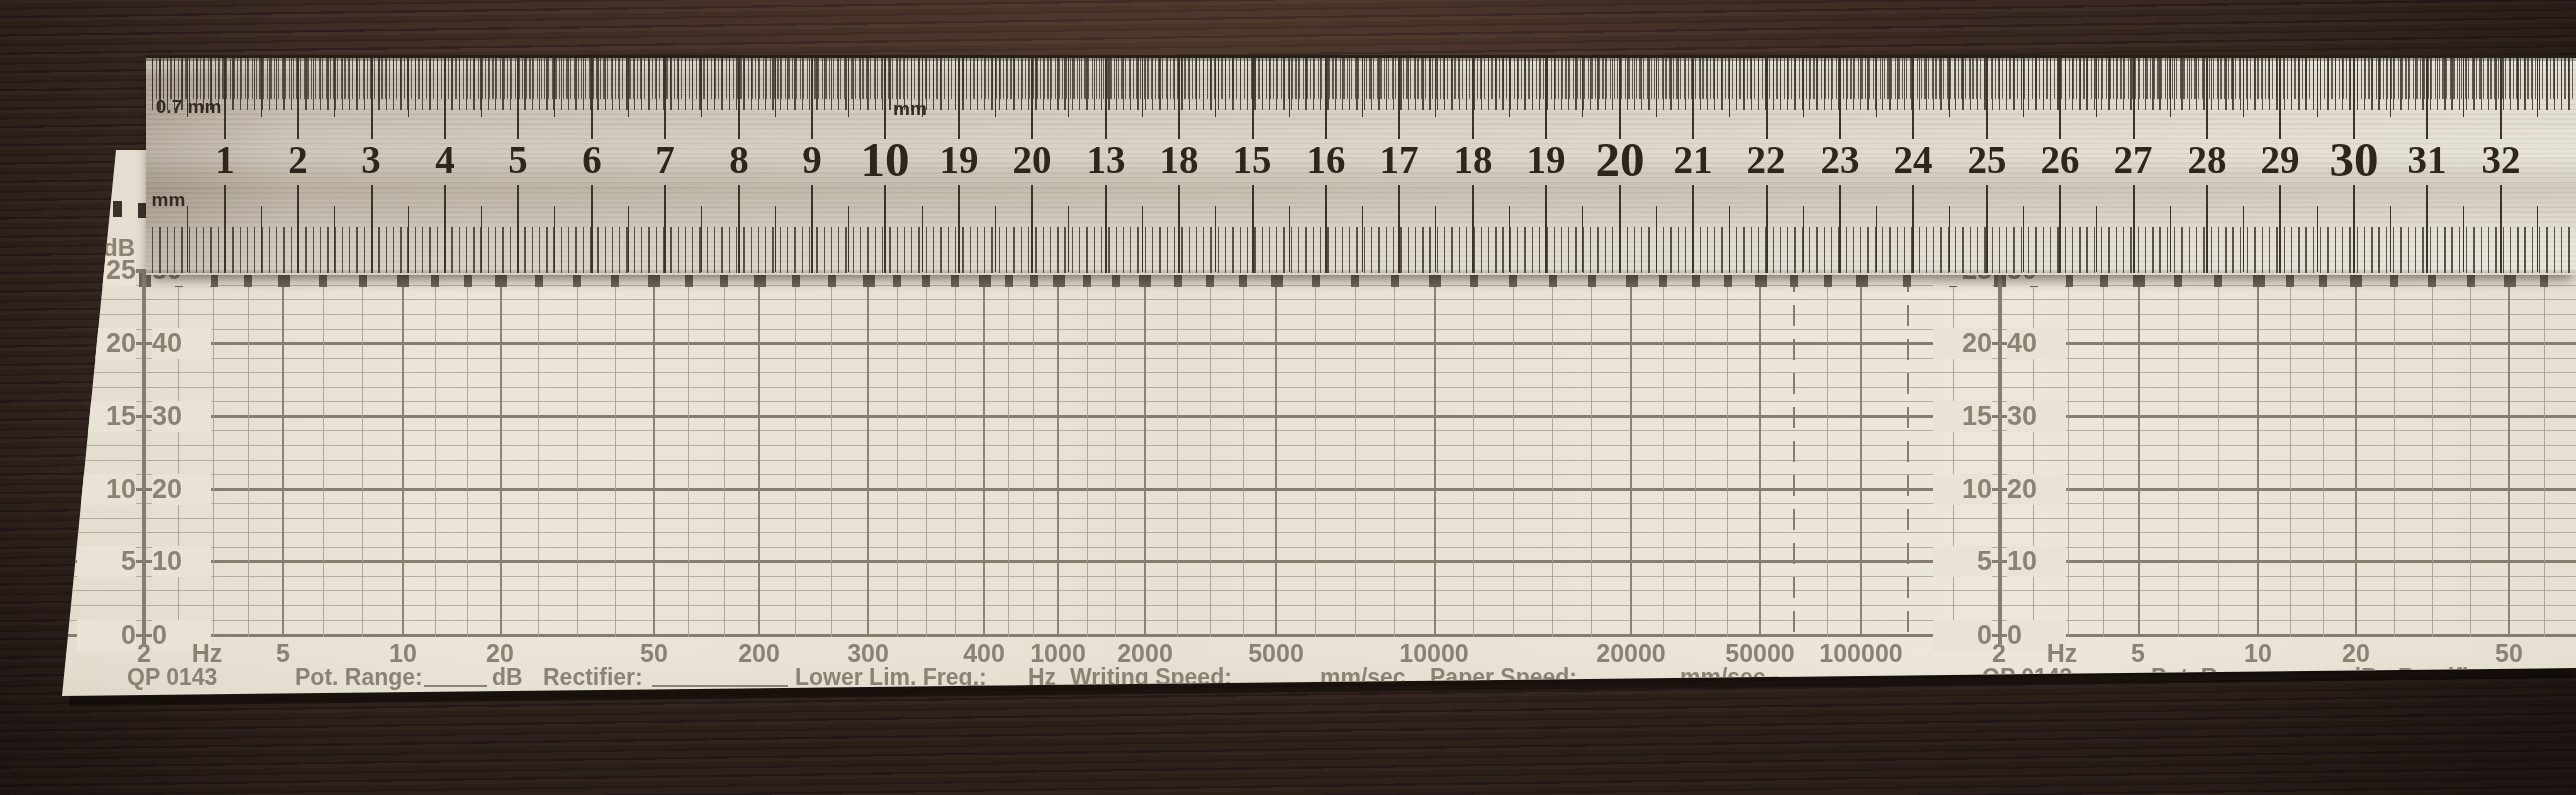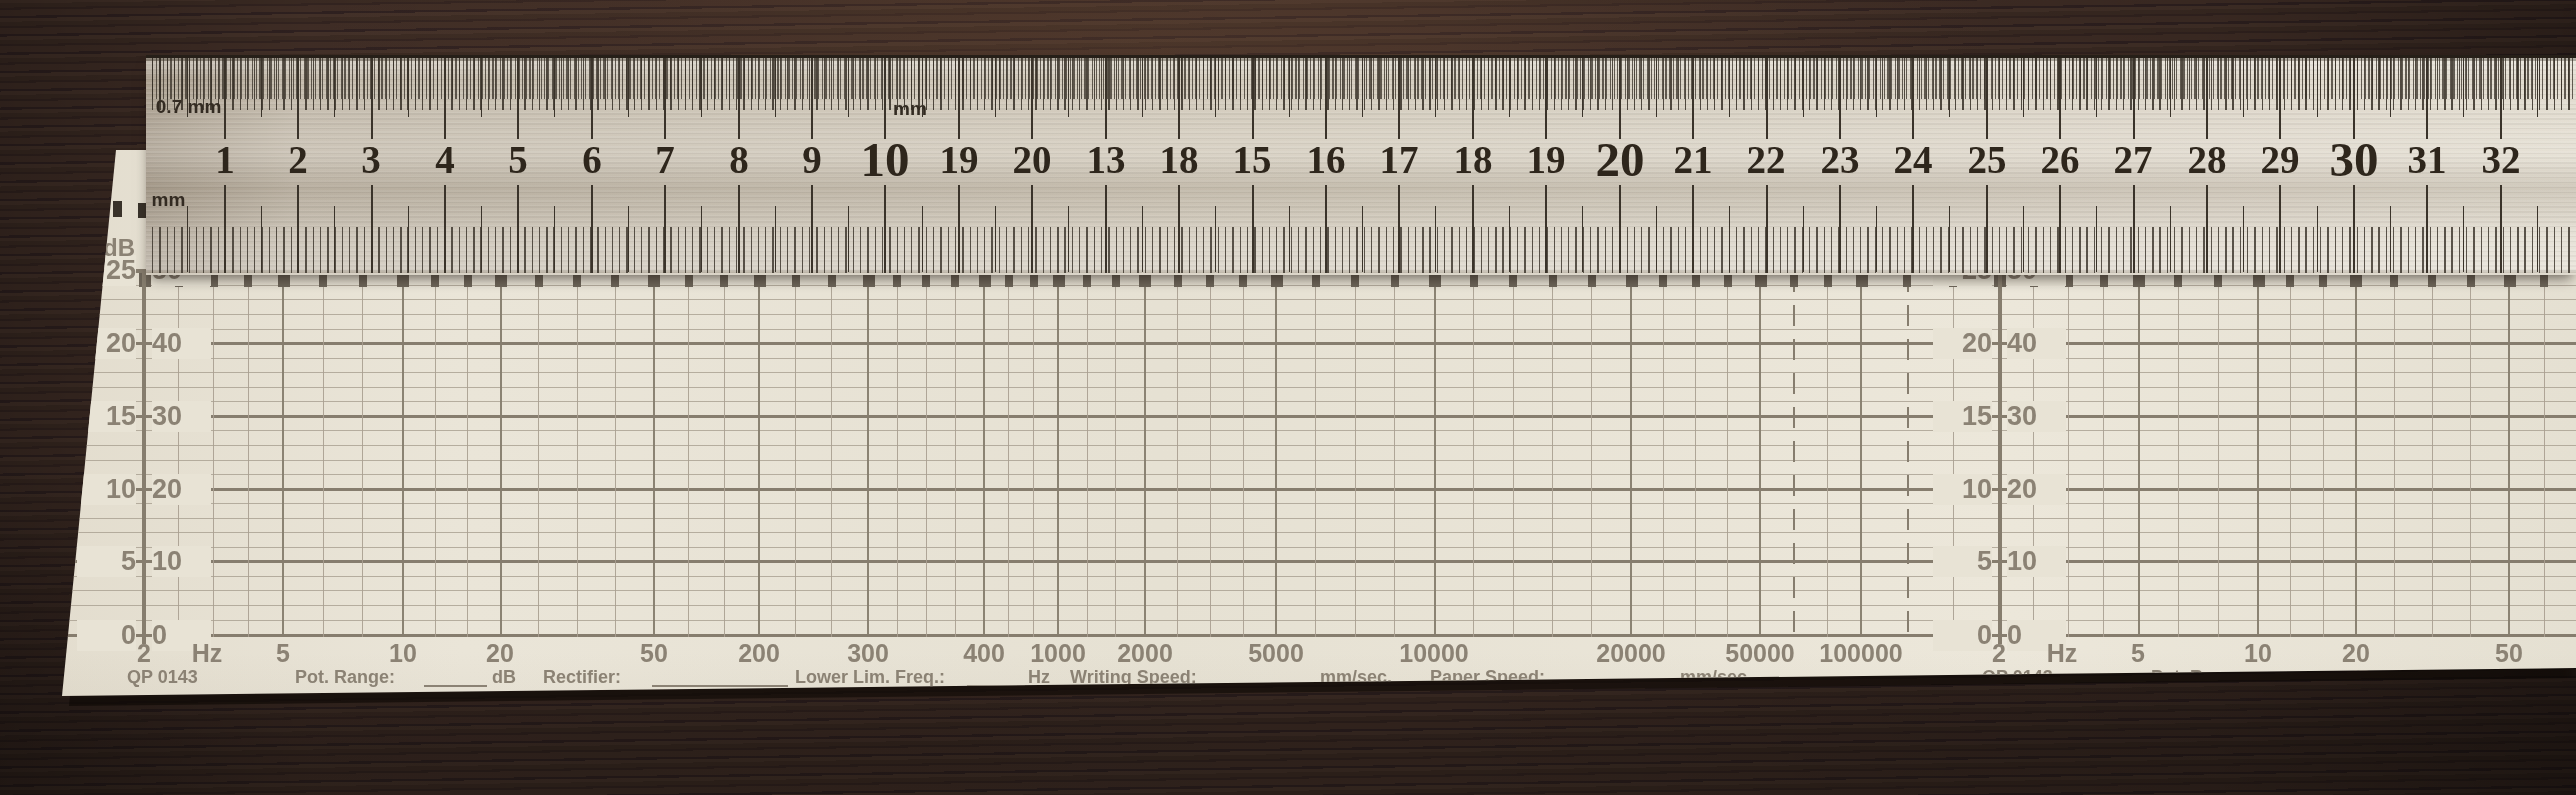--- a/index.html
+++ b/index.html
@@ -27,21 +27,21 @@
   .vl-dash{position:absolute;top:271px;height:366px;width:2.1px;
     background:repeating-linear-gradient(180deg,var(--major) 0 21px,rgba(0,0,0,0) 21px 34px);}
   .spine{position:absolute;top:269px;height:375px;width:3.5px;background:var(--major);}
   .tab{position:absolute;top:273px;height:14px;background:var(--fringe);}
   .rowlab{position:absolute;width:59px;height:31px;background:var(--paperpatch);color:var(--ink);
     font-weight:700;font-size:27px;line-height:31px;}
   .rl-left{text-align:right;}
   .rl-right{text-align:left;}
   .dbhead{position:absolute;width:63px;text-align:right;color:var(--ink);font-weight:700;font-size:24px;line-height:25px;}
   .freq{position:absolute;width:98px;text-align:center;color:var(--ink);font-weight:700;font-size:25px;line-height:27px;}
-  .formtxt{position:absolute;color:var(--ink);font-weight:700;font-size:18px;line-height:25px;white-space:nowrap;}
+  .formtxt{position:absolute;color:var(--ink);font-weight:700;font-size:23px;line-height:25px;white-space:nowrap;}
   .uline{position:absolute;top:685px;height:2.1px;background:var(--ink);}
   .mark{position:absolute;background:#39322a;}
   
   #ruler{position:absolute;left:146px;top:55px;width:2430px;height:217px;
     box-shadow:0 8.4px 12.7px -4.2px rgba(20,12,6,.6);
     border-top:3.5px solid #261f18;
     background:
       linear-gradient(180deg, rgba(0,0,0,.20) 0 2.8px, rgba(255,255,255,.30) 3.5px 7.7px, rgba(255,255,255,0) 21px,
         rgba(255,255,255,.15) 46%, rgba(112,100,84,.16) 60%, rgba(255,255,255,.16) 82%, rgba(255,255,255,.30) 97%, rgba(74,64,50,.28) 100%),
       repeating-linear-gradient(180deg, rgba(255,255,255,.08) 0 1.4px, rgba(0,0,0,.05) 1.4px 2.8px, rgba(0,0,0,0) 2.8px 4.9px),

